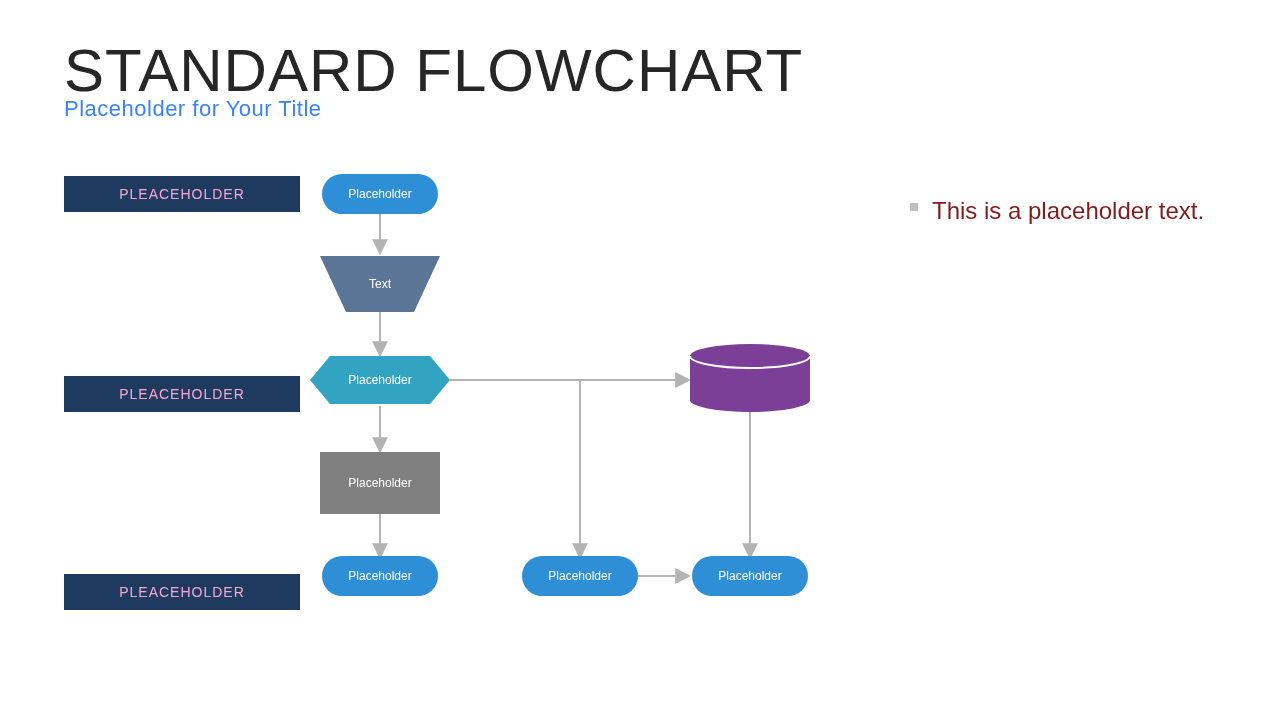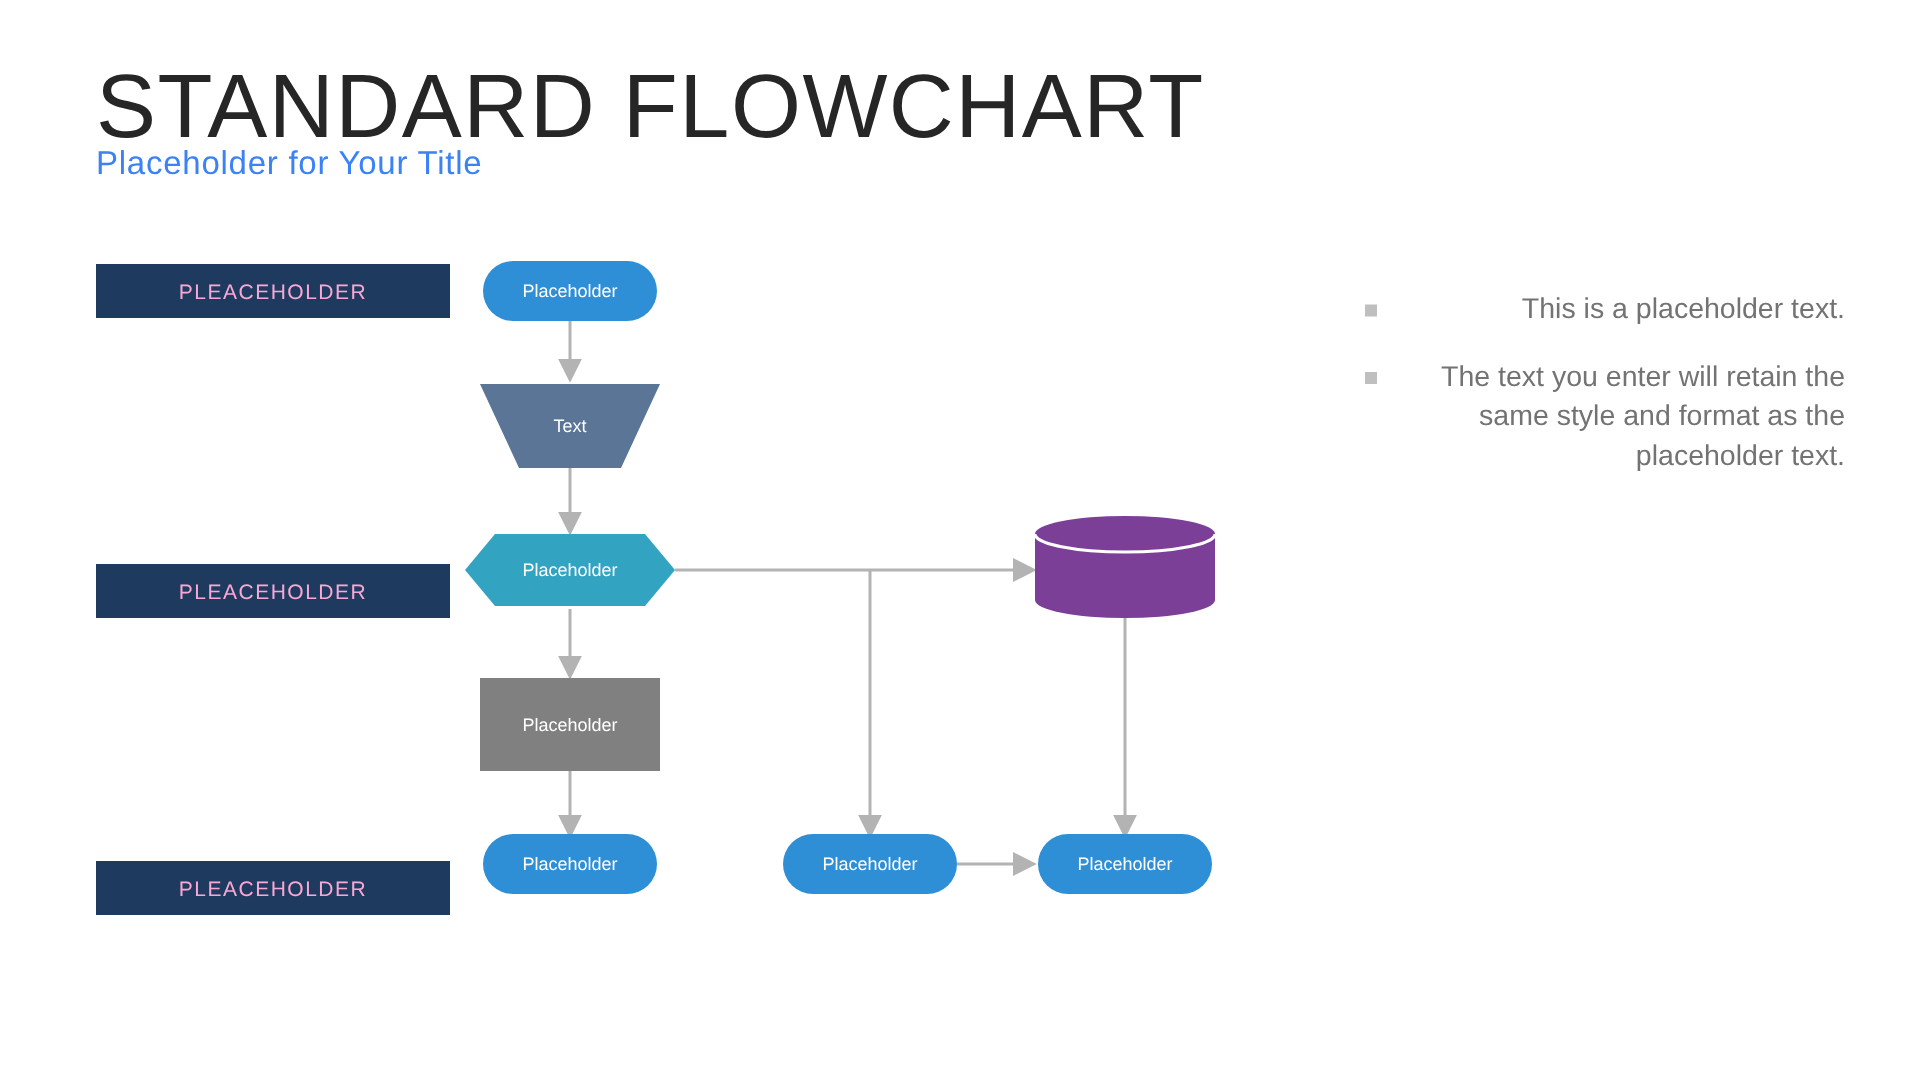--- a/index.html
+++ b/index.html
@@ -52,24 +52,23 @@
     align-items: center;
     justify-content: center;
   }
 
   
   .notes {
     position: absolute;
     left: 910px;
     top: 194px;
     width: 320px;
-    font-size: 19px;
+    font-size: 24px;
     line-height: 1.4;
-    color: #737373;
-    text-align: right;
+    color: #7f1d1d;
   }
   .notes ul { margin: 0; padding: 0; list-style: none; }
   .notes li { position: relative; padding-left: 22px; margin-bottom: 18px; }
   .notes li::before {
     content: "";
     position: absolute;
     left: 0;
     top: 9px;
     width: 8px;
     height: 8px;
@@ -150,21 +149,20 @@
   <div class="main-title">STANDARD FLOWCHART</div>
   <div class="subtitle">Placeholder for Your Title</div>
 
   <div class="lane-label" style="top:176px">PLEACEHOLDER</div>
   <div class="lane-label" style="top:376px">PLEACEHOLDER</div>
   <div class="lane-label" style="top:574px">PLEACEHOLDER</div>
 
   <div class="notes">
     <ul>
       <li>This is a placeholder text.</li>
-      <li>The text you enter will retain the same style and format as the placeholder text.</li>
     </ul>
   </div>
 
   <div class="flow">
 
     <svg class="connectors" viewBox="0 0 560 480">
       <defs>
         <marker id="arrow" viewBox="0 0 10 10" refX="8" refY="5" markerWidth="8" markerHeight="8" orient="auto-start-reverse">
           <path d="M0,0 L10,5 L0,10 Z" fill="#b3b3b3"></path>
         </marker>

